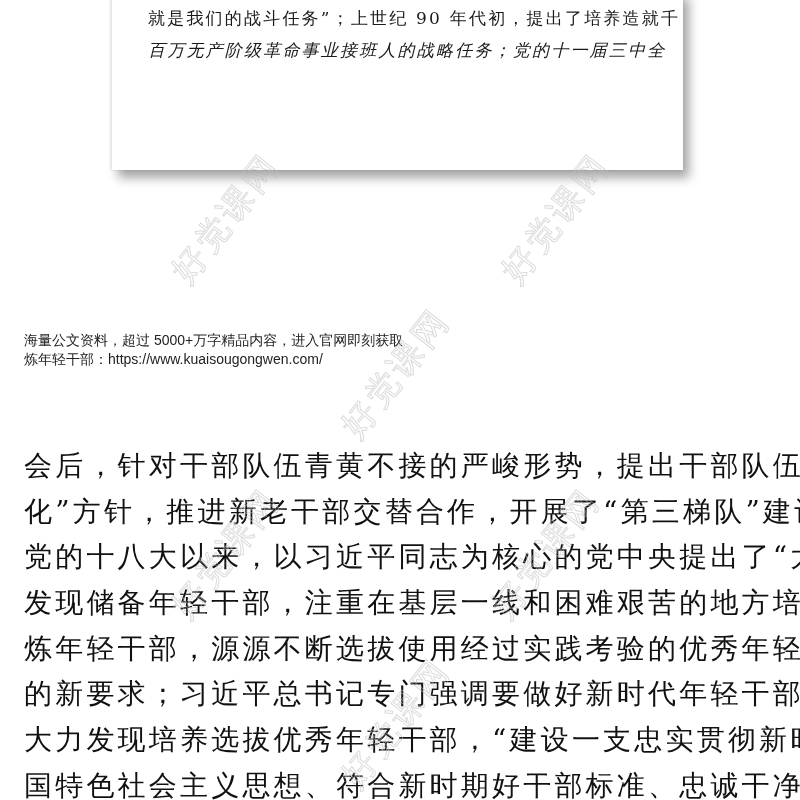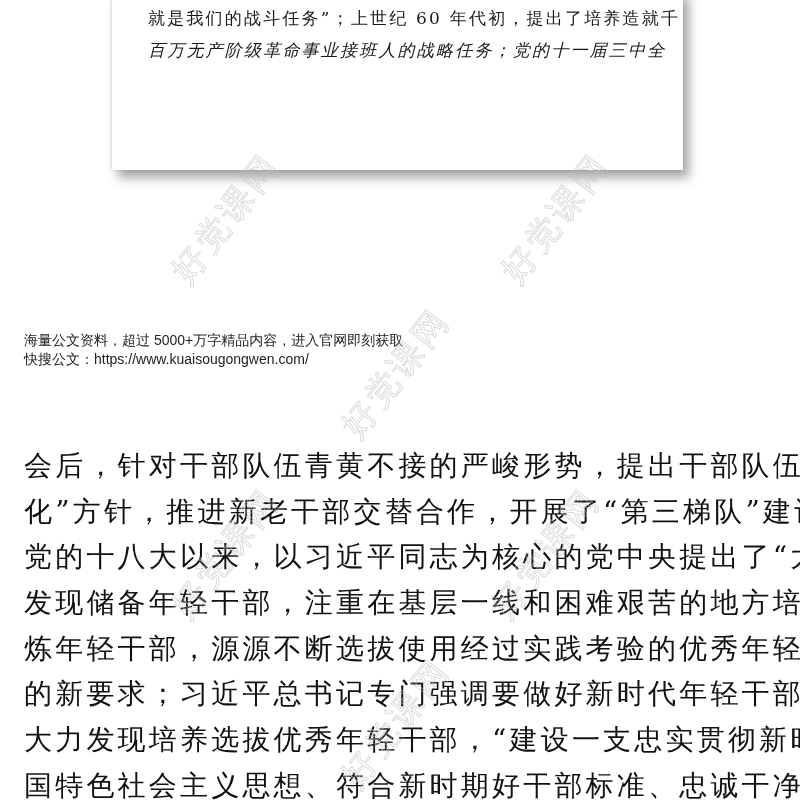--- a/index.html
+++ b/index.html
@@ -78,27 +78,27 @@
       white-space: nowrap;
       letter-spacing: 4px;
       pointer-events: none;
       z-index: 5;
     }
   </style>
 </head>
 <body>
 
 <div class="card">
-  <div class="card-line l1">就是我们的战斗任务”；上世纪 60 年代初，提出了培养造就千</div>
+  <div class="card-line l1">就是我们的战斗任务”；上世纪 90 年代初，提出了培养造就千</div>
   <div class="card-line l2">百万无产阶级革命事业接班人的战略任务；党的十一届三中全</div>
 </div>
 
 <div class="promo">
   <div>海量公文资料，超过 5000+万字精品内容，进入官网即刻获取</div>
-  <div>快搜公文：https://www.kuaisougongwen.com/</div>
+  <div>炼年轻干部：https://www.kuaisougongwen.com/</div>
 </div>
 
 <div class="body-text">
   <div class="body-line">会后，针对干部队伍青黄不接的严峻形势，提出干部队伍“四</div>
   <div class="body-line">化”方针，推进新老干部交替合作，开展了“第三梯队”建设。</div>
   <div class="body-line">党的十八大以来，以习近平同志为核心的党中央提出了“大力</div>
   <div class="body-line">发现储备年轻干部，注重在基层一线和困难艰苦的地方培养锻</div>
   <div class="body-line">炼年轻干部，源源不断选拔使用经过实践考验的优秀年轻干部”</div>
   <div class="body-line">的新要求；习近平总书记专门强调要做好新时代年轻干部工作，</div>
   <div class="body-line">大力发现培养选拔优秀年轻干部，“建设一支忠实贯彻新时代中</div>

